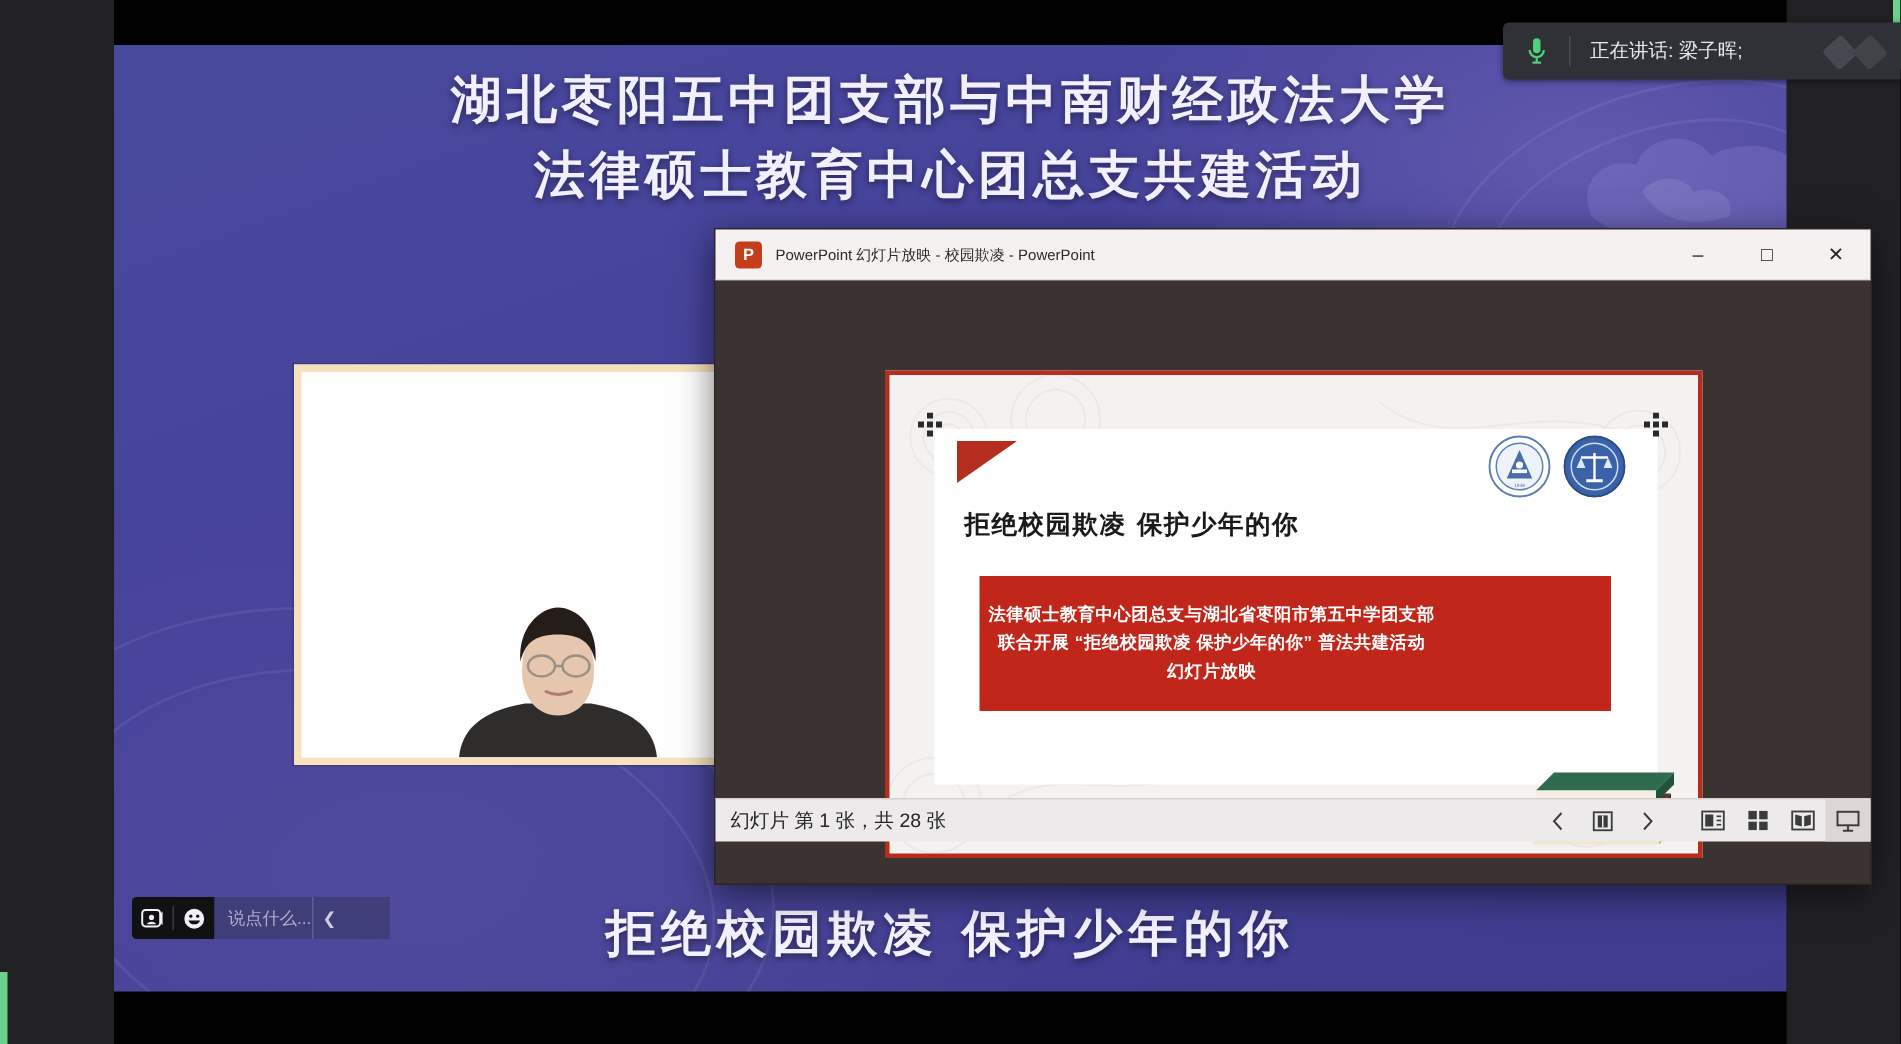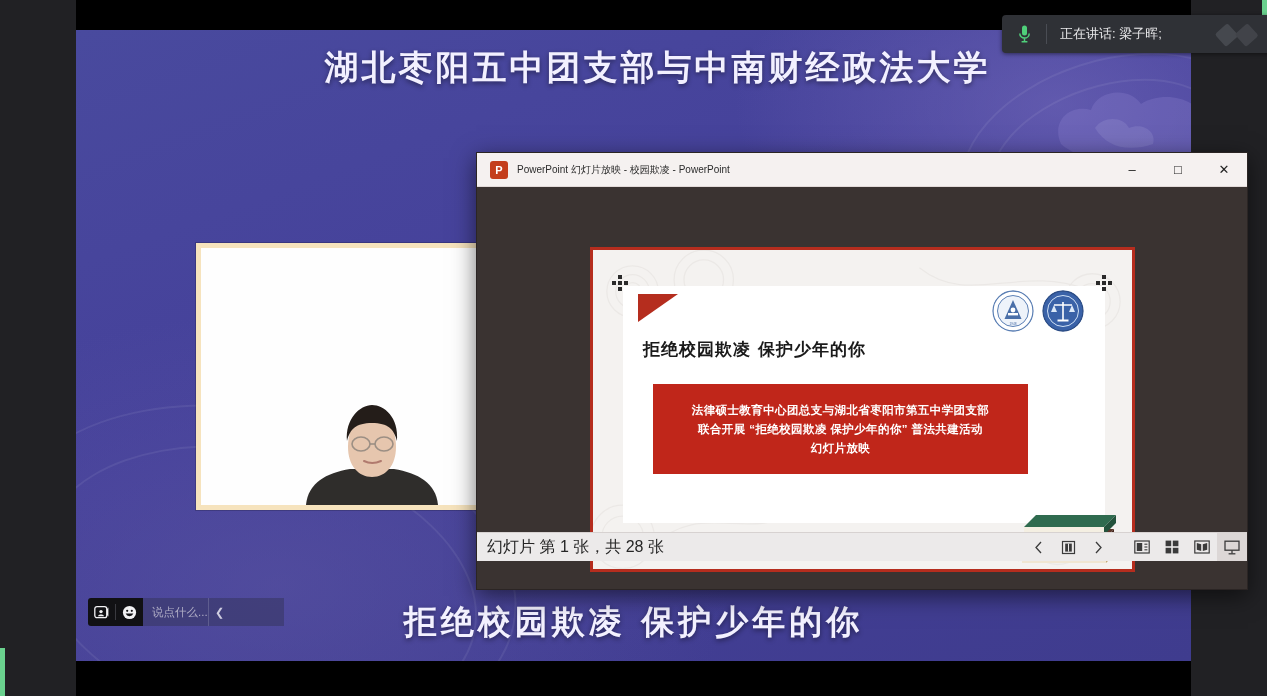--- a/index.html
+++ b/index.html
@@ -24,21 +24,21 @@
   .swirl{position:absolute;border:2px solid rgba(255,255,255,.07);border-radius:50%;}
   .sw1{left:880px;top:30px;width:300px;height:180px;transform:rotate(-18deg);}
   .sw2{left:910px;top:55px;width:240px;height:140px;transform:rotate(-18deg);}
   .sw3{left:-80px;top:380px;width:520px;height:320px;transform:rotate(12deg);}
   .sw4{left:-40px;top:420px;width:440px;height:270px;transform:rotate(12deg);}
   .cloud{position:absolute;left:975px;top:52px;width:190px;height:86px;opacity:.55;}
 
   .banner-title{position:absolute;left:0;top:12px;width:1115px;text-align:center;
     color:#f2f0ff;font-family:"DejaVu Serif","Liberation Serif",serif;font-weight:bold;
     font-size:34px;line-height:50px;letter-spacing:3px;
-    text-shadow:0 2px 5px rgba(0,0,0,.45);padding-left:24px;}
+    text-shadow:0 2px 5px rgba(0,0,0,.45);}
   .banner-bottom{position:absolute;left:0;top:570px;width:1115px;text-align:center;
     color:#f3f1ff;font-family:"DejaVu Serif","Liberation Serif",serif;font-weight:bold;
     font-size:33px;letter-spacing:4px;text-shadow:0 2px 5px rgba(0,0,0,.45);}
 
   
   .tile{position:absolute;left:120px;top:213px;width:342px;height:257px;
     background:#fff;border:5px solid #f6e3bd;box-shadow:0 0 0 1px rgba(0,0,0,.18);overflow:hidden;}
   .tile-inner{position:absolute;inset:0;background:#fefefe;}
   .person{position:absolute;left:50%;top:58%;transform:translateX(-50%);width:160px;height:108px;}
 
@@ -62,46 +62,46 @@
   .slide-white{position:absolute;left:30px;top:36px;width:482px;height:237px;background:#fff;}
   .corner{position:absolute;width:17px;height:17px;}
   .cn-tl{left:19px;top:25px;} .cn-tr{right:19px;top:25px;}
   .cn-bl{left:19px;bottom:18px;} .cn-br{right:19px;bottom:18px;}
   .redtri{position:absolute;left:45px;top:44px;width:0;height:0;
     border-left:40px solid #b52d1e;border-bottom:28px solid transparent;}
   .slide-title{position:absolute;left:50px;top:88px;font-size:17px;font-weight:bold;color:#1a1a1a;
     font-family:"DejaVu Sans","Liberation Sans",sans-serif;letter-spacing:1px;}
   .logos{position:absolute;right:48px;top:40px;display:flex;gap:8px;}
   .logo{width:42px;height:42px;border-radius:50%;}
-  .redbox{position:absolute;left:60px;top:134px;width:375px;height:90px;background:#c0261a;
-    display:flex;align-items:center;justify-content:center;}
+  .redbox{position:absolute;left:60px;top:134px;width:421px;height:90px;background:#c0261a;
+    display:flex;align-items:center;}
   .redbox p{margin:0;color:#fff;font-weight:bold;font-size:11.5px;line-height:19px;
     text-align:center;letter-spacing:.4px;padding:0 6px;}
   .books{position:absolute;right:4px;bottom:-4px;width:118px;height:92px;}
 
   
   .ppt-status{position:absolute;left:0;bottom:0;width:100%;height:28px;background:#eceaea;
     border-top:1px solid #d7d2d1;display:flex;align-items:center;}
-  .status-text{margin-left:10px;font-size:16px;color:#262626;}
+  .status-text{margin-left:10px;font-size:13px;color:#262626;}
   .status-tools{margin-left:auto;display:flex;align-items:center;height:28px;}
   .stool{width:30px;height:28px;display:flex;align-items:center;justify-content:center;color:#3b3b3b;}
   .stool.sep{margin-left:14px;}
   .stool.active{background:#dcd7d6;}
 
   
   .speak{position:absolute;left:1002px;top:15px;width:270px;height:38px;background:#2f3136;
     border-radius:4px;display:flex;align-items:center;overflow:hidden;
     box-shadow:0 1px 4px rgba(0,0,0,.5);}
   .speak-mic{width:44px;height:38px;display:flex;align-items:center;justify-content:center;}
   .speak-div{width:1px;height:20px;background:#4a4d54;}
   .speak-text{margin-left:13px;color:#e8e8ea;font-size:13px;}
   .speak-deco{margin-left:auto;margin-right:6px;width:52px;height:34px;opacity:.5;}
 
   
-  .chatbar{position:absolute;left:12px;top:568px;width:196px;height:28px;display:flex;align-items:center;}
+  .chatbar{position:absolute;left:12px;top:568px;width:172px;height:28px;display:flex;align-items:center;}
   .cb-left{display:flex;align-items:center;height:28px;background:#111114;border-radius:3px 0 0 3px;}
   .cb-ic{width:27px;height:28px;display:flex;align-items:center;justify-content:center;}
   .cb-div{width:1px;height:16px;background:#3a3a40;}
   .cb-input{flex:1;height:28px;background:rgba(60,58,110,.72);display:flex;align-items:center;}
   .cb-ph{margin-left:9px;color:#b0aec6;font-size:11.5px;}
   .cb-chev{width:22px;height:28px;display:flex;align-items:center;justify-content:center;
     color:#cfcde0;font-size:11px;border-left:1px solid rgba(255,255,255,.16);}
 </style>
 </head>
 <body>
@@ -122,20 +122,21 @@
     <div class="swirl sw4"></div>
 
     <svg class="cloud" viewBox="0 0 190 86">
       <path d="M10 62 C0 40 18 22 40 28 C46 8 78 4 90 22 C112 8 150 16 152 40
                C180 42 186 70 160 80 C120 92 40 88 10 62 Z" fill="rgba(150,140,215,.45)"></path>
       <path d="M44 46 C52 34 72 34 78 46 C92 40 106 50 102 62 C78 70 56 66 44 46 Z" fill="rgba(200,195,240,.30)"></path>
     </svg>
 
     <div class="banner-title">
       <div>湖北枣阳五中团支部与中南财经政法大学</div>
+      <div>法律硕士教育中心团总支共建活动</div>
     </div>
 
     <div class="banner-bottom">拒绝校园欺凌  保护少年的你</div>
 
     <div class="tile">
       <div class="tile-inner">
         <svg class="person" viewBox="0 0 160 108">
           <path d="M14 108 C16 86 34 76 58 72 L102 72 C126 76 144 86 146 108 Z" fill="#2f2d2b"></path>
           <path d="M56 50 C56 26 70 14 80 14 C90 14 104 26 104 50 C104 68 94 80 80 80 C66 80 56 68 56 50 Z" fill="#e6c6ae"></path>
           <path d="M55 44 C53 22 68 8 80 8 C92 8 107 20 105 44 C102 32 96 26 80 26 C64 26 58 32 55 44 Z" fill="#241d19"></path>

